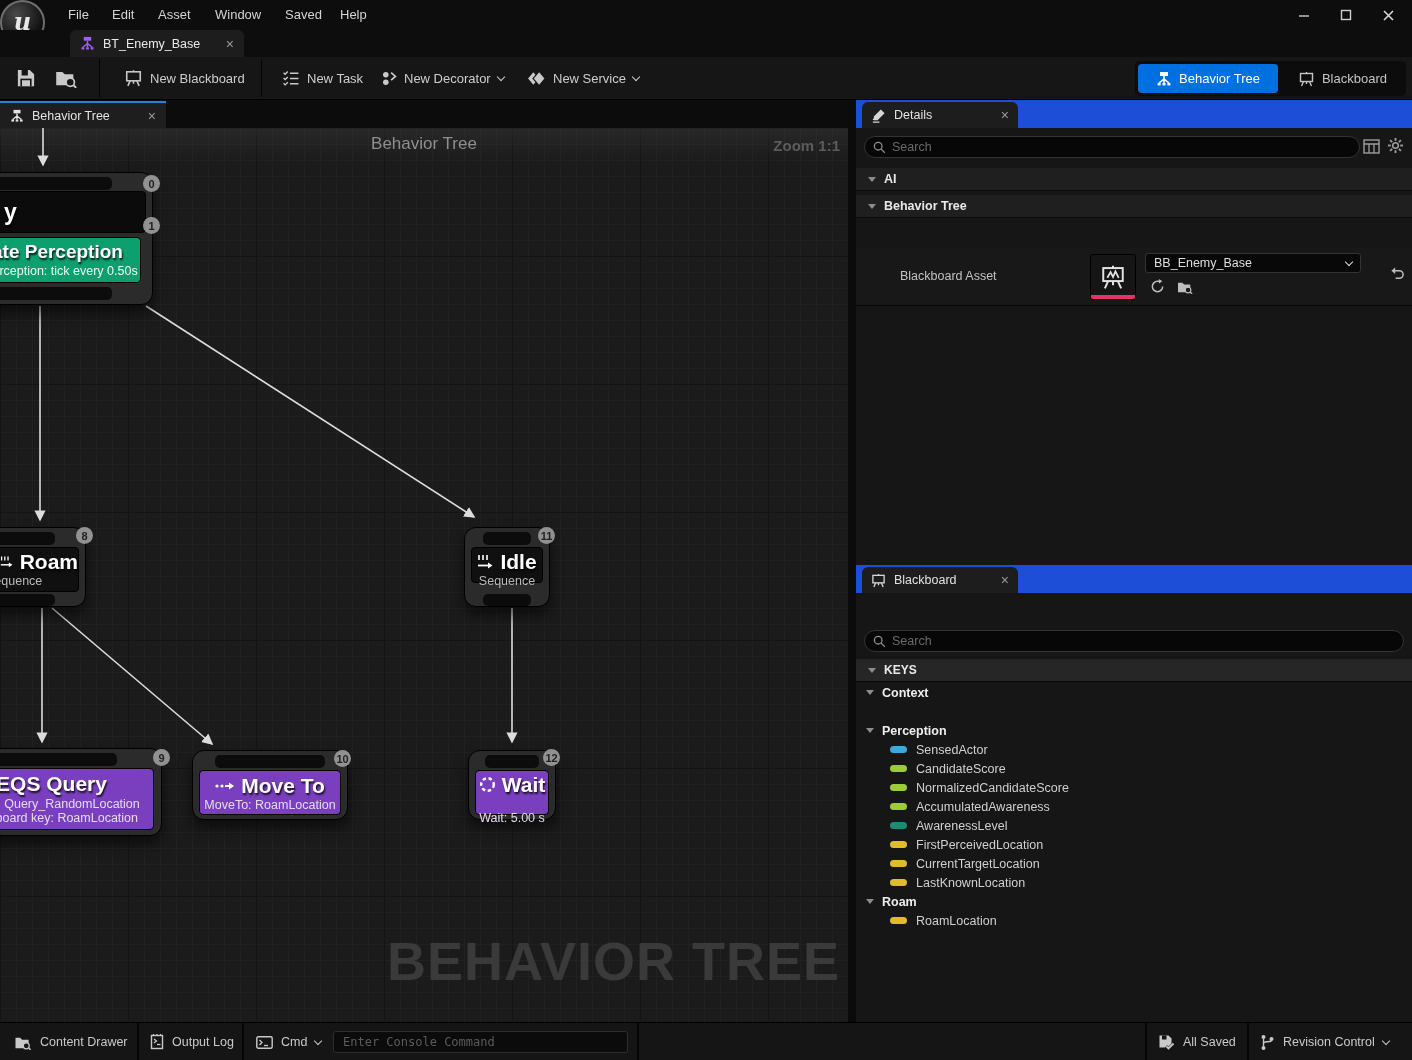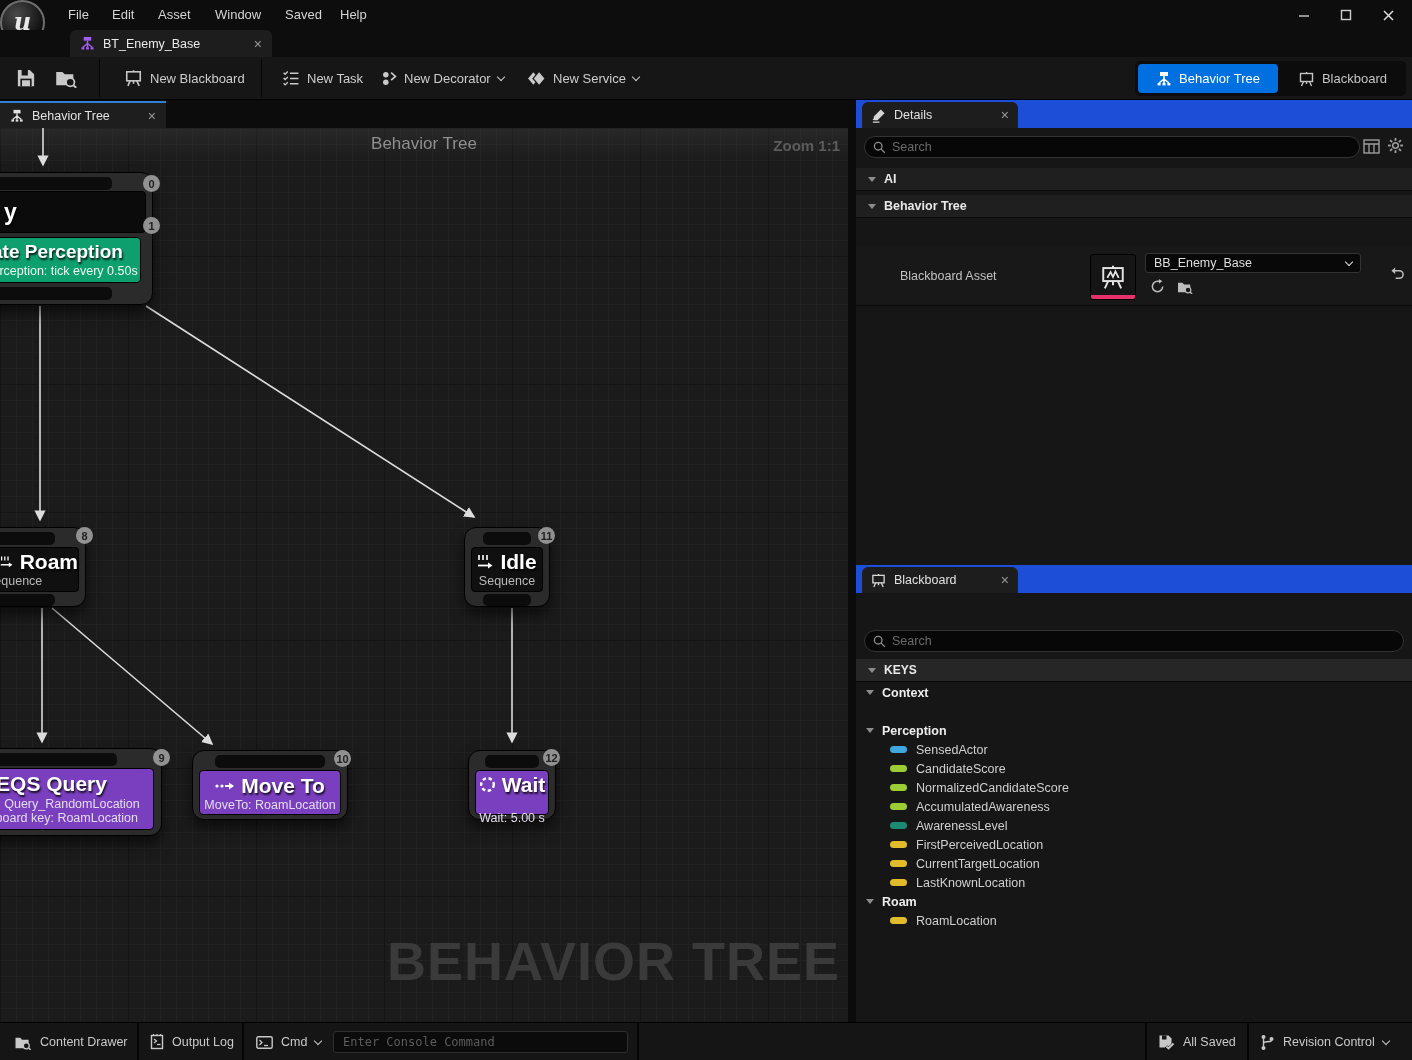--- a/index.html
+++ b/index.html
@@ -13,21 +13,21 @@
   #menubar { left:0; top:0; width:1412px; height:30px; background:#0d0d0d; }
   .menu-item { position:absolute; top:0; height:30px; line-height:30px; font-size:13px; color:#d4d4d4; padding:0 4px; }
   #logo { left:8px; top:7px; width:45px; height:45px; border-radius:50%;
     background:radial-gradient(circle at 35% 30%, #4a4a4a, #101010 70%);
     border:2px solid #6e6e6e; z-index:30; display:flex; align-items:center; justify-content:center; }
   #logo span { font-family:"DejaVu Serif",serif; font-style:italic; font-weight:700; font-size:24px; color:#e8e8e8; margin-top:-3px; }
   .winbtn { position:absolute; top:0; width:36px; height:30px; display:flex; align-items:center; justify-content:center; color:#cfcfcf; }
 
   
   #tabrow { left:0; top:30px; width:1412px; height:27px; background:#0d0d0d; }
-  #doc-tab { position:absolute; left:70px; top:0; width:202px; height:27px; background:#1d1d1d;
+  #doc-tab { position:absolute; left:70px; top:0; width:174px; height:27px; background:#1d1d1d;
     border-radius:6px 6px 0 0; display:flex; align-items:center; padding:0 10px; gap:8px; }
   #doc-tab .lbl { font-size:12.5px; color:#eaeaea; flex:1; }
   .close-x { font-size:14px; color:#9a9a9a; line-height:1; }
 
   
   #toolbar { left:0; top:57px; width:1412px; height:43px; background:#161616; border-bottom:1px solid #000; }
   .tb-sep { position:absolute; top:2px; bottom:2px; width:1px; background:#050505; }
   .tb-btn { position:absolute; top:0; height:42px; display:flex; align-items:center; gap:7px; font-size:13px; color:#cdcdcd; }
   .chev { display:inline-block; width:6px; height:6px; border-right:1.7px solid currentColor; border-bottom:1.7px solid currentColor; transform:rotate(45deg); margin-top:-3px; }
   #mode-group { position:absolute; right:6px; top:4px; height:35px; background:#0c0c0c; border-radius:5px; display:flex; align-items:center; padding:3px; gap:4px; }
@@ -280,21 +280,21 @@
           <span class="n-title">Roam</span>
         </div>
         <div class="n-sub" style="padding-left:38px;margin-top:2px">Sequence</div>
       </div>
       <div class="notch" style="left:30px;right:30px;top:66px;height:12px"></div>
     </div>
     <div class="badge" style="left:76px;top:399px">8</div>
 
     <div class="node" style="left:464px;top:399px;width:86px;height:80px">
       <div class="notch" style="left:18px;right:18px;top:4px"></div>
-      <div class="inner dark" style="top:19px;height:45px;text-align:center">
+      <div class="inner dark" style="top:19px;height:36px;text-align:center">
         <div class="row" style="justify-content:center;margin-top:3px;gap:6px">
           <svg width="17" height="14" viewBox="0 0 17 14">
             <path d="M2 0 V5 M6 0 V5 M10 0 V5" stroke="#fff" stroke-width="1.6"></path>
             <path d="M1 10.5 H12" stroke="#fff" stroke-width="1.8"></path>
               <path d="M11 7.5 L15.5 10.5 L11 13.5 Z" fill="#fff"></path>
           </svg>
           <span class="n-title">Idle</span>
         </div>
         <div class="n-sub" style="margin-top:2px">Sequence</div>
       </div>

